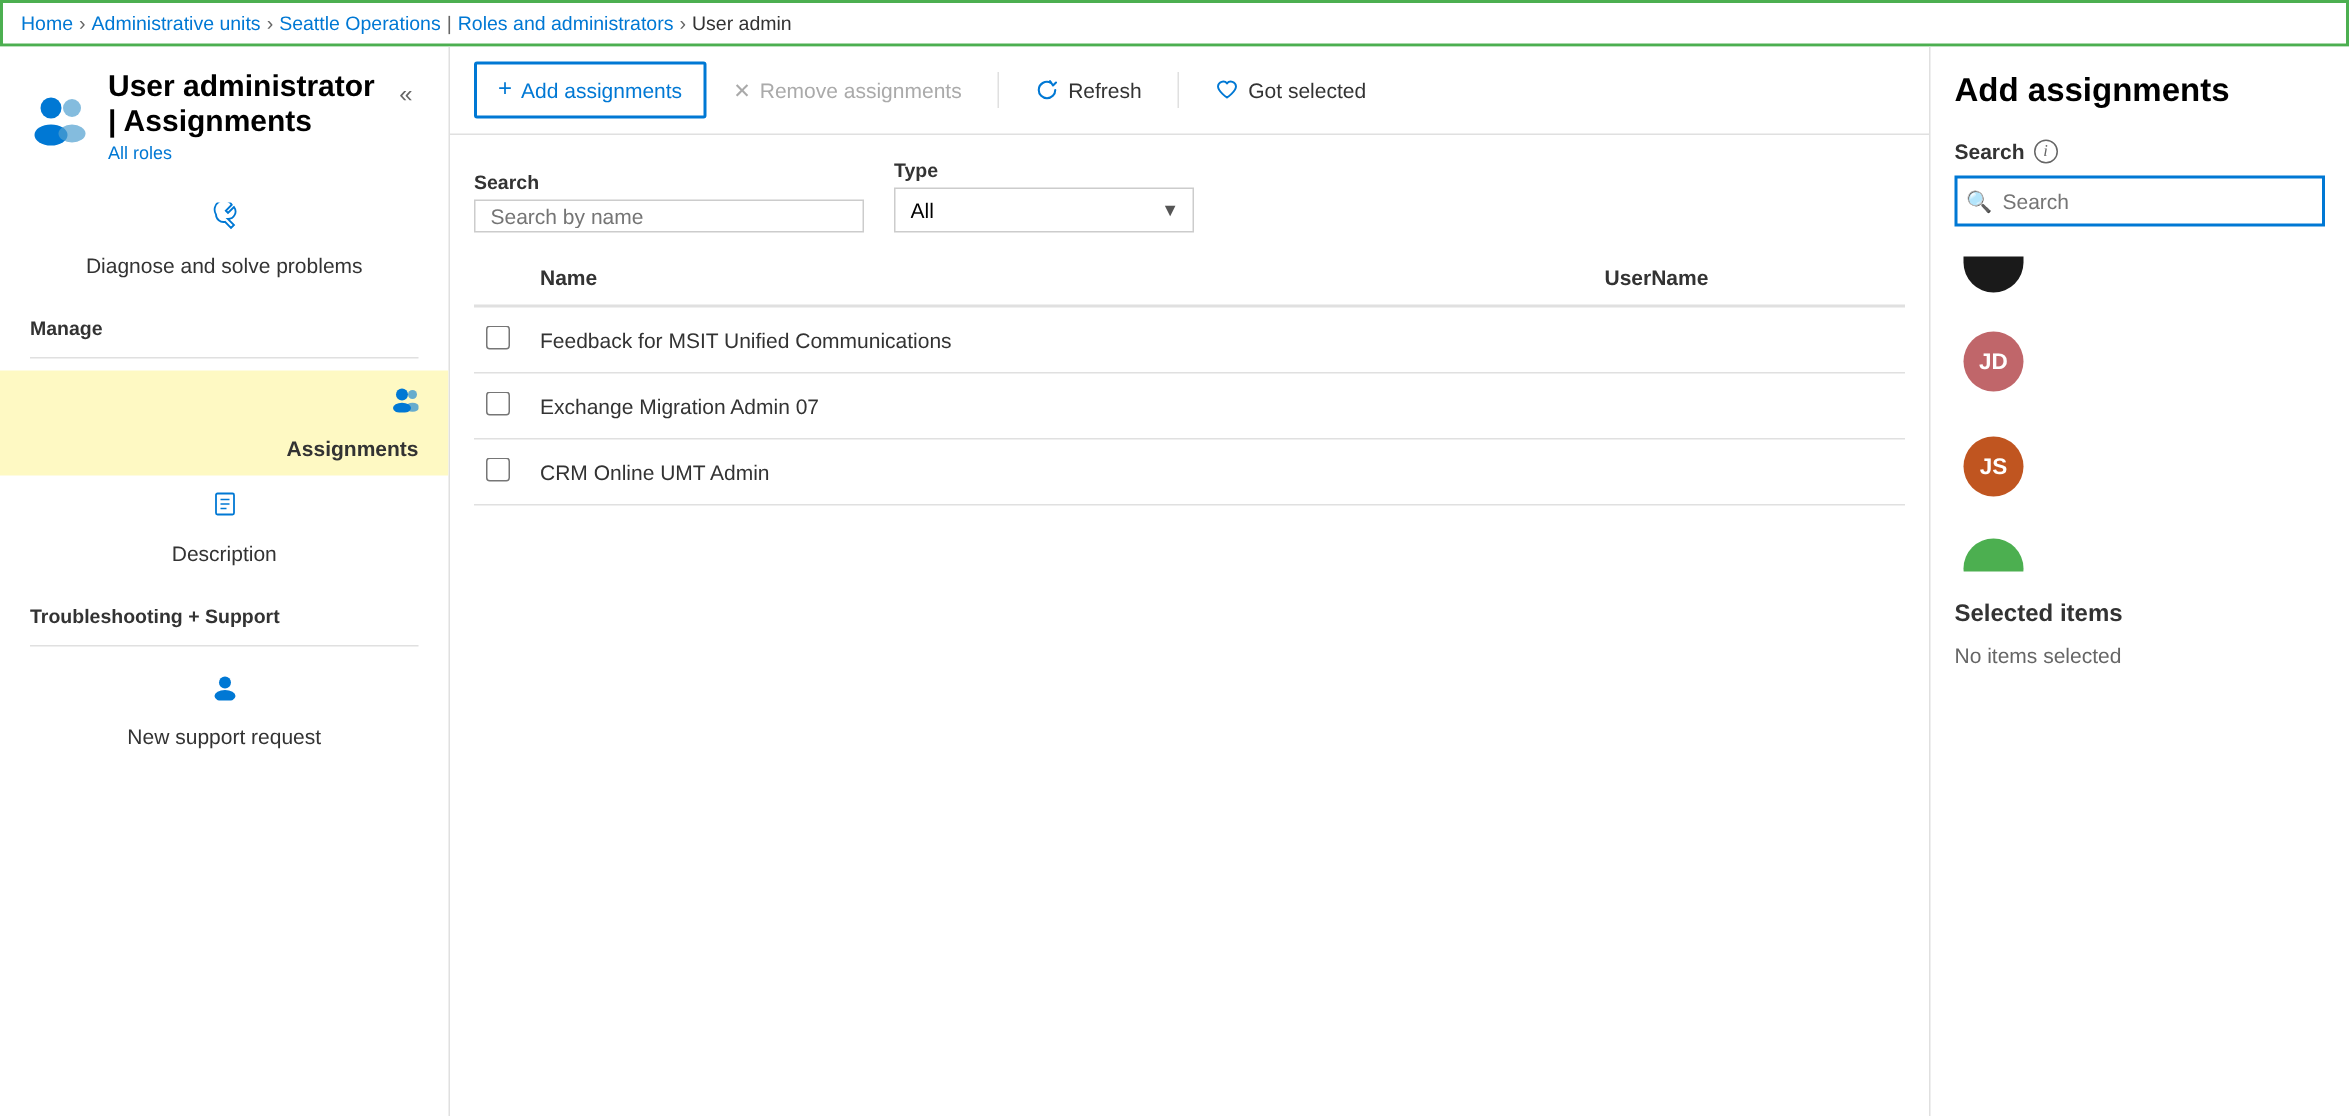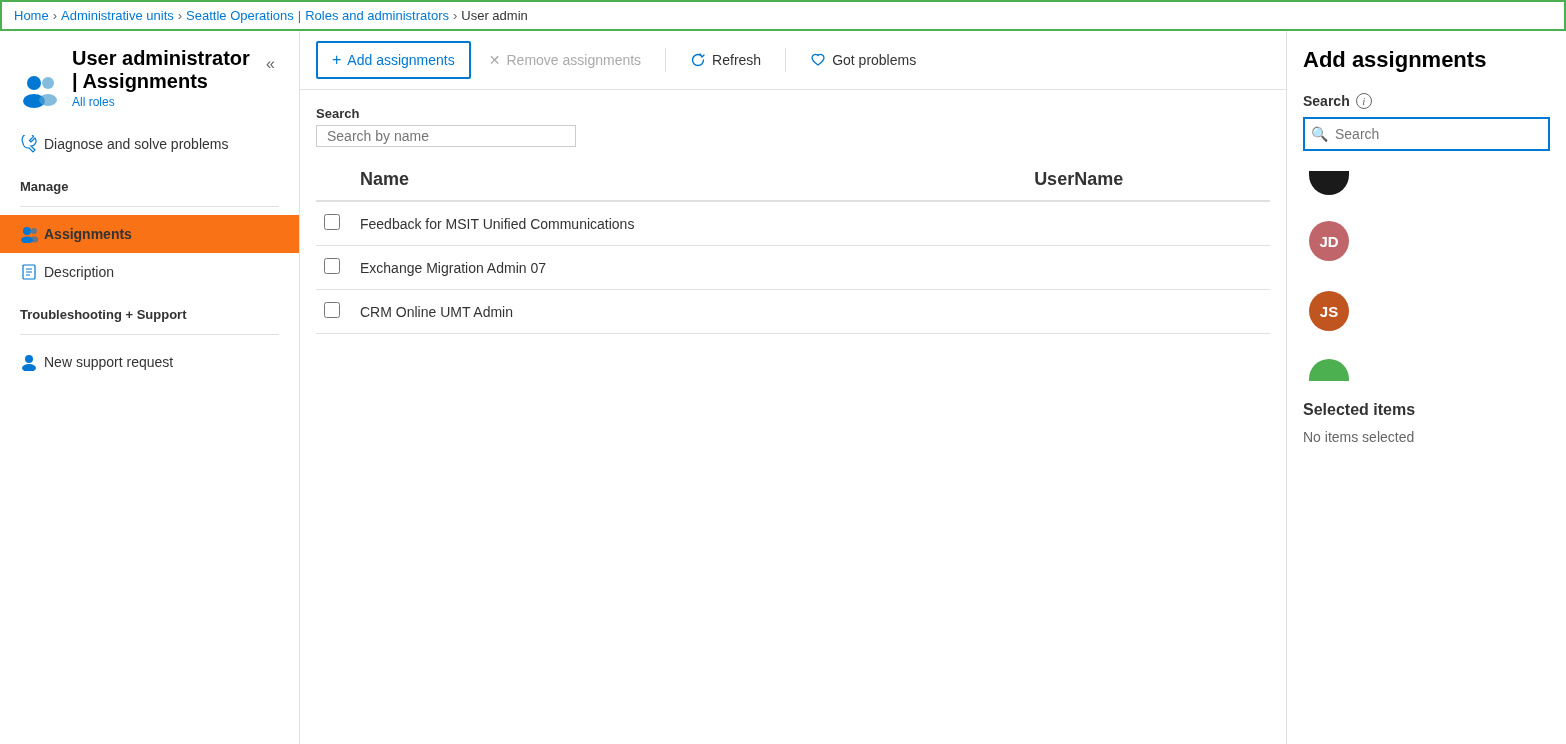--- a/index.html
+++ b/index.html
@@ -17,42 +17,42 @@
 
     
     .layout { display: flex; flex: 1; overflow: hidden; }
 
     
     .sidebar {
       width: 300px; flex-shrink: 0; border-right: 1px solid #e0e0e0;
       background: #fff; display: flex; flex-direction: column; overflow-y: auto;
     }
     .sidebar-header {
-      display: flex; align-items: flex-end; padding: 16px 20px 8px; gap: 12px;
+      display: flex; align-items: center; padding: 16px 20px 8px; gap: 12px;
     }
     .sidebar-icon-users {
       width: 40px; height: 40px; flex-shrink: 0;
     }
     .sidebar-title-block { display: flex; flex-direction: column; }
     .sidebar-title { font-size: 20px; font-weight: 600; color: #000; }
     .sidebar-subtitle { font-size: 12px; color: #0078d4; margin-top: 2px; }
 
     .sidebar-collapse-btn {
       margin-left: auto; align-self: flex-start; margin-top: 4px;
       background: none; border: none; cursor: pointer; font-size: 16px; color: #666;
       padding: 4px;
     }
 
     .sidebar-nav { padding: 8px 0; }
     .sidebar-nav-item {
-      display: flex; align-items: center; gap: 6px; padding: 10px 20px;
+      display: flex; align-items: center; gap: 16px; padding: 10px 20px;
       cursor: pointer; color: #333; border: none; background: none; width: 100%;
-      text-align: left; font-size: 14px;
-    }
-    .sidebar-nav-item.active { background: #f97316; font-weight: 600; }
+      text-align: left; font-size: 14px; flex-direction: column;
+    }
+    .sidebar-nav-item.active { background: #fef9c3; font-weight: 600; align-items: flex-end; }
     .sidebar-nav-item .nav-icon { width: 18px; height: 18px; flex-shrink: 0; }
 
     .sidebar-section-label {
       padding: 16px 20px 4px; font-weight: 600; font-size: 13px; color: #333;
     }
     .sidebar-divider { height: 1px; background: #e0e0e0; margin: 8px 20px; }
 
     
     .main-content { flex: 1; display: flex; flex-direction: column; overflow: hidden; background: #fff; }
 
@@ -92,21 +92,21 @@
     .filter-select-wrapper .chevron {
       position: absolute; right: 10px; top: 50%; transform: translateY(-50%);
       pointer-events: none; color: #555; font-size: 12px;
     }
 
     
     .table-area { flex: 1; overflow-y: auto; padding: 0 16px; }
     .assignments-table { width: 100%; border-collapse: collapse; }
     .assignments-table thead tr { border-bottom: 2px solid #e0e0e0; }
     .assignments-table th {
-      text-align: left; padding: 10px 8px; font-weight: 600; font-size: 18px; color: #333;
+      text-align: left; padding: 10px 8px; font-weight: 600; font-size: 14px; color: #333;
     }
     .assignments-table tbody tr { border-bottom: 1px solid #e0e0e0; }
     .assignments-table td { padding: 12px 8px; font-size: 14px; }
     .checkbox-cell { width: 36px; }
 
     
     .right-panel {
       width: 280px; flex-shrink: 0; border-left: 1px solid #e0e0e0;
       background: #fff; display: flex; flex-direction: column;
       padding: 16px; overflow-y: auto;
@@ -248,28 +248,37 @@
           <path d="M13.5 8A5.5 5.5 0 012.5 8a5.5 5.5 0 018-4.87" stroke="#0078d4" stroke-width="1.4" stroke-linecap="round" fill="none"></path>
           <polyline points="10,2 12,5 14,3" stroke="#0078d4" stroke-width="1.4" stroke-linecap="round" stroke-linejoin="round" fill="none"></polyline>
         </svg>
         <span>Refresh</span>
       </button>
       <div class="toolbar-divider"></div>
       <button class="toolbar-btn">
         <svg width="16" height="16" viewBox="0 0 16 16" fill="none" xmlns="http://www.w3.org/2000/svg">
           <path d="M8 13s-6-4-6-7.5A3.5 3.5 0 018 3.5 3.5 3.5 0 0114 5.5C14 9 8 13 8 13z" stroke="#0078d4" stroke-width="1.3" fill="none"></path>
         </svg>
-        <span>Got problems</span>
+        <span>Got selected</span>
       </button>
     </div>
 
     <div class="filter-bar">
       <div class="filter-group">
         <label class="filter-label">Search</label>
         <input class="filter-input" type="text" placeholder="Search by name" style="">
+      </div>
+      <div class="filter-group">
+        <label class="filter-label">Type</label>
+        <div class="filter-select-wrapper">
+          <select class="filter-select">
+            <option>All</option>
+          </select>
+          <span class="chevron">▼</span>
+        </div>
       </div>
     </div>
 
     <div class="table-area">
       <table class="assignments-table">
         <thead>
           <tr>
             <th class="checkbox-cell"></th>
             <th>Name</th>
             <th>UserName</th>

